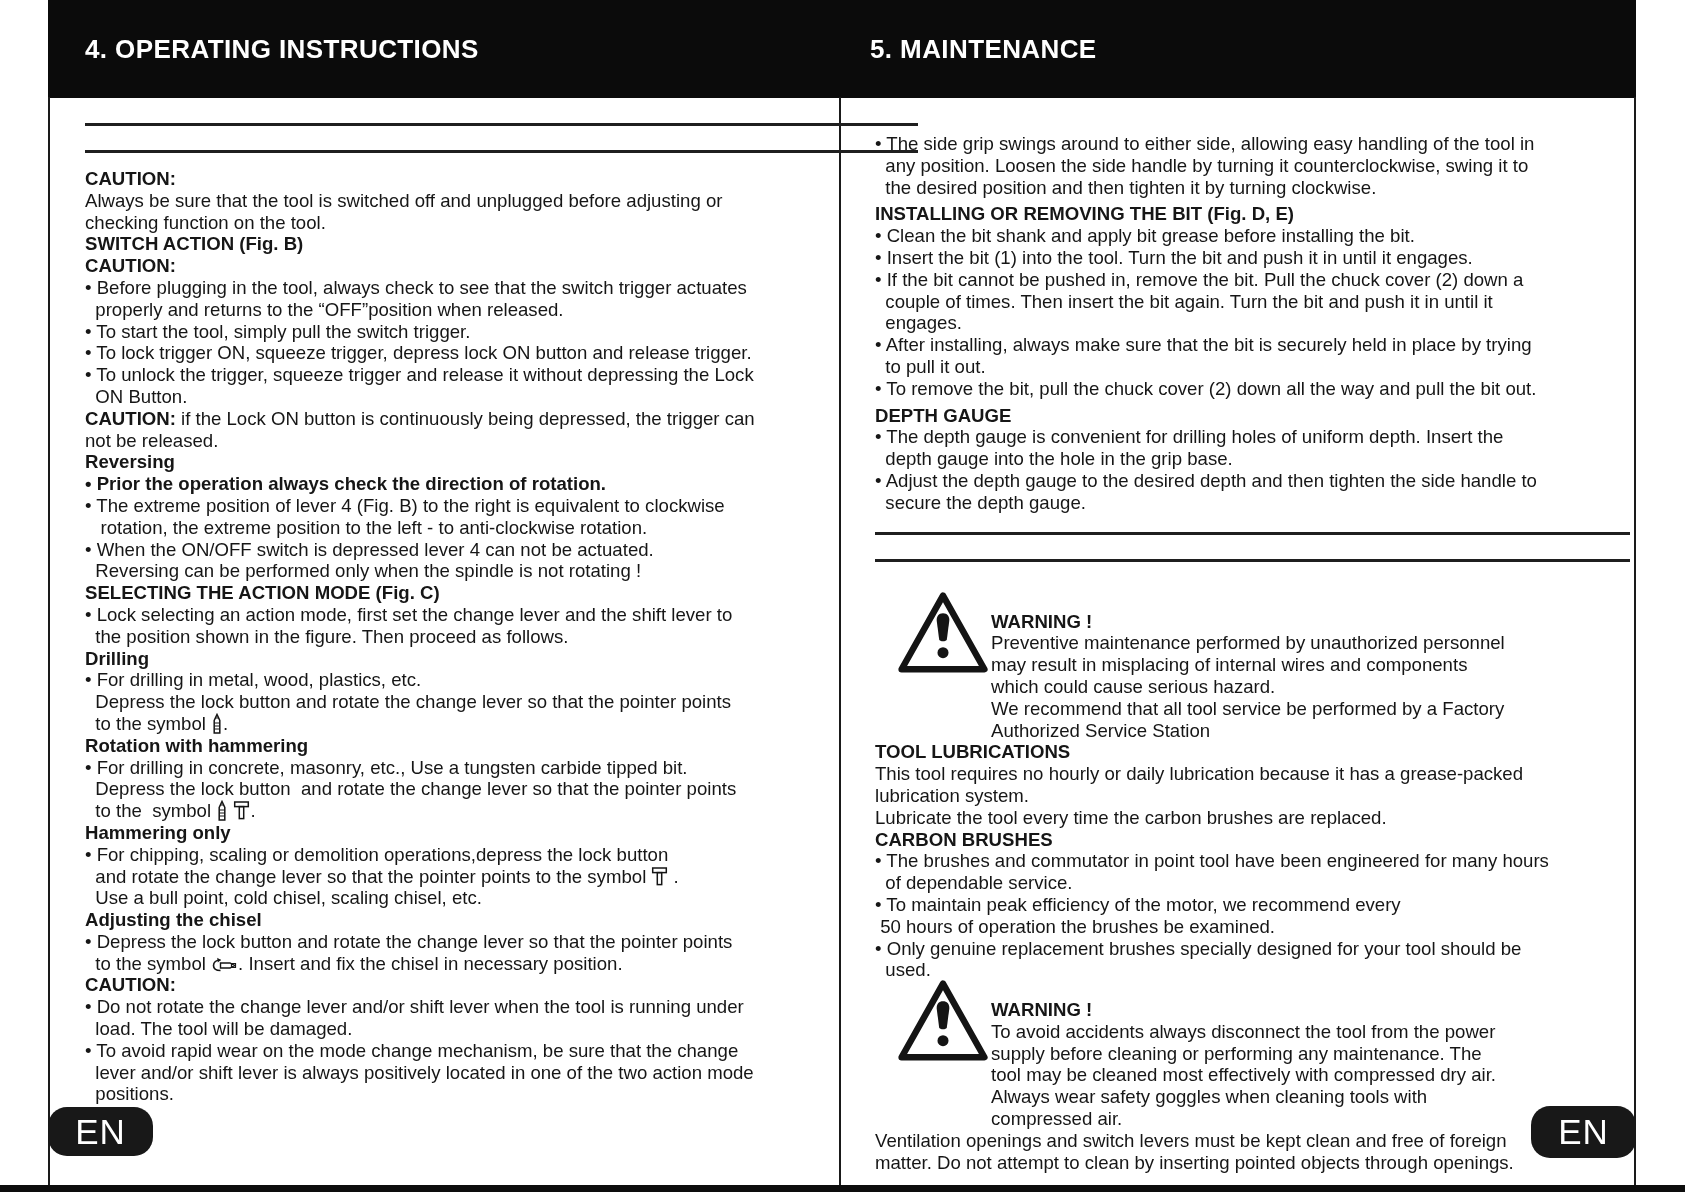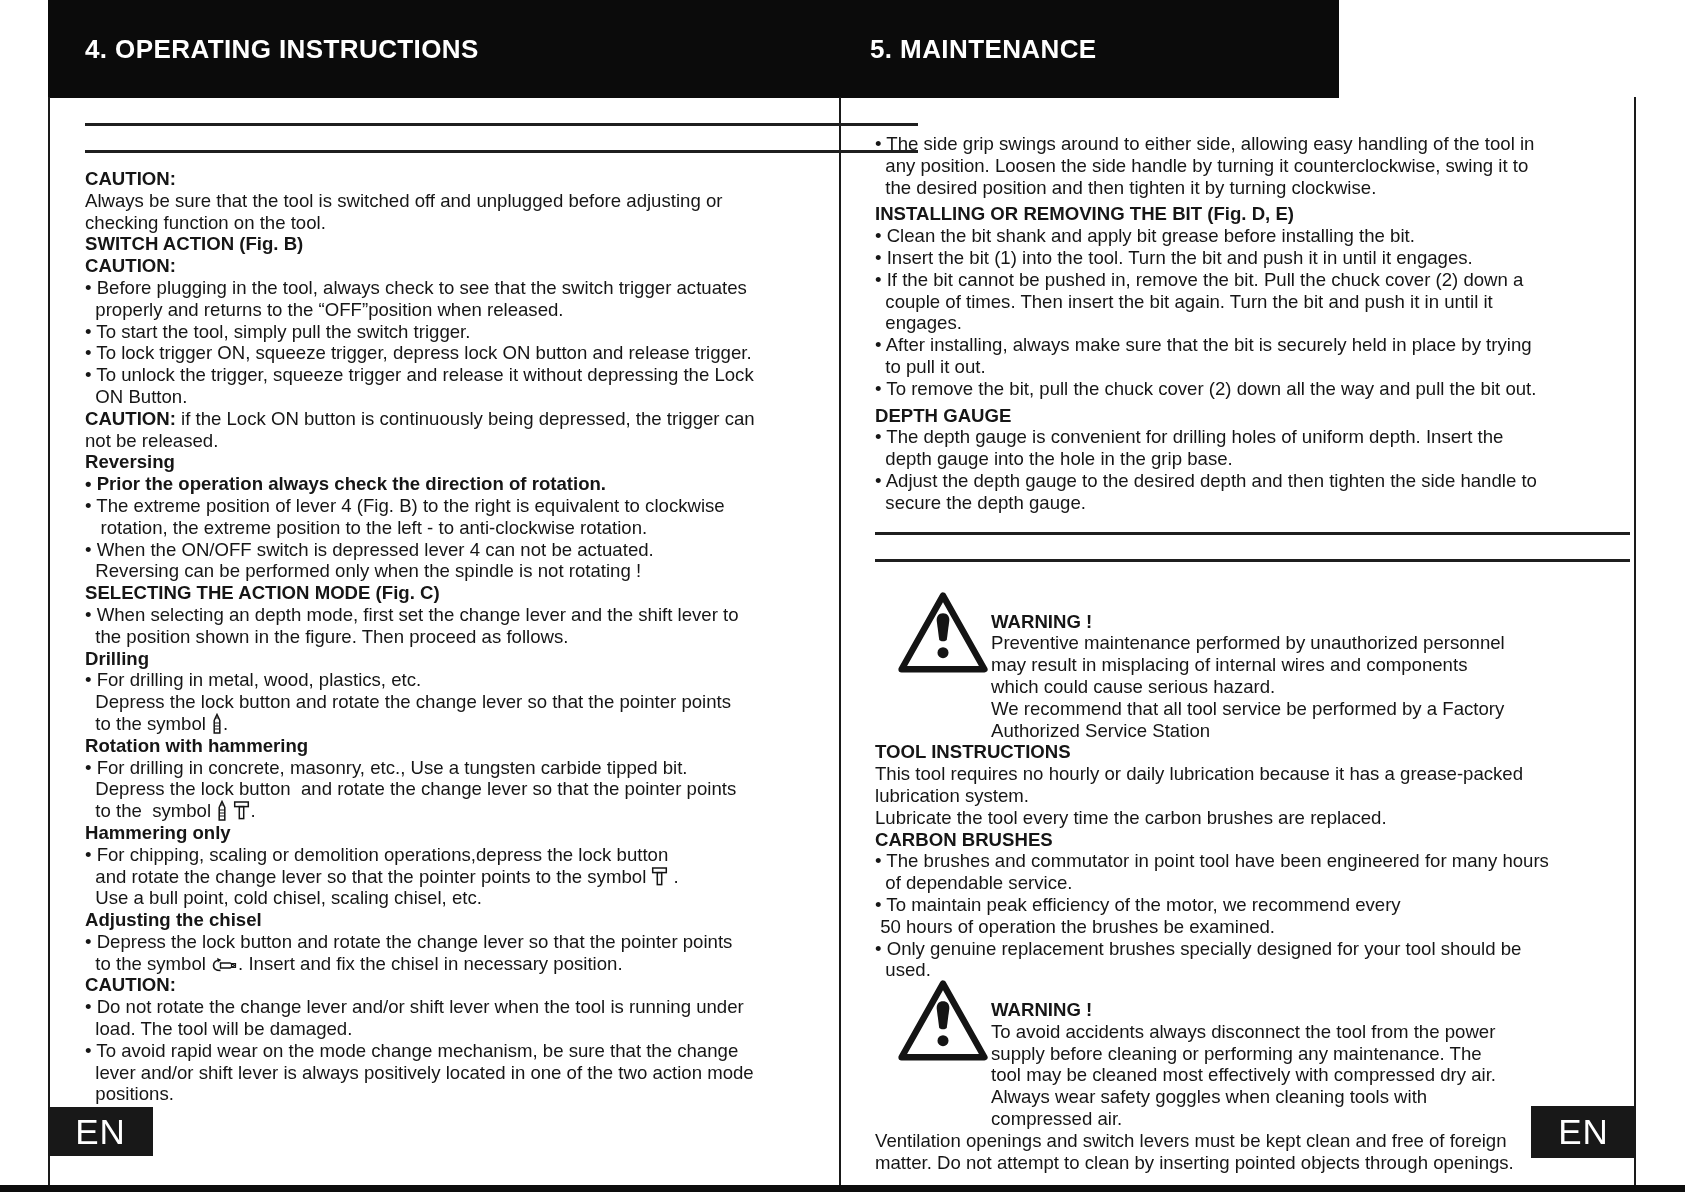--- a/index.html
+++ b/index.html
@@ -1,21 +1,21 @@
 <!DOCTYPE html>
 <html><head>
 <meta charset="utf-8">
 <style>
   html,body{margin:0;padding:0;}
   body{
     width:1685px;height:1192px;background:#ffffff;position:relative;overflow:hidden;
     font-family:"Liberation Sans","DejaVu Sans",sans-serif;color:#161616;
   }
   .page{position:absolute;inset:0;}
-  .header{position:absolute;left:48px;top:0;width:1291px;height:98px;background:#0b0b0b;}
+  .header{position:absolute;left:48px;top:0;width:1588px;height:98px;background:#0b0b0b;}
   .htitle{position:absolute;top:0;height:98px;display:flex;align-items:center;color:#ffffff;
           font-weight:700;font-size:26px;letter-spacing:.4px;white-space:pre;}
   .t-left{left:37px;}
   .t-right{left:822px;}
   .vline{position:absolute;top:97px;height:1089px;width:2px;background:#1a1a1a;}
   .v-left{left:48px;}
   .v-mid{left:839px;}
   .v-right{left:1634px;}
   .col{position:absolute;top:98px;box-sizing:border-box;}
   .col-left{left:48px;width:918px;padding:25px 48px 0 37px;}
@@ -28,21 +28,21 @@
   .col-right .rule2{margin-top:18px;margin-bottom:13px;}
   .rule{height:3px;background:#1f1f1f;}
   .rule + .rule{margin-top:24px;}
   .warnrow{display:flex;margin-left:22px;}
   .warnrow.overlap{margin-top:-18px;}
   .warnicon{width:92px;flex:0 0 92px;margin-top:14px;}
   .warntext{margin-left:2px;margin-top:36px;}
   .wtitle{font-weight:700;font-size:18.6px;line-height:21.8px;}
   .sym{display:inline-block;vertical-align:-4px;line-height:0;}
   .enbox{position:absolute;background:#181818;color:#ffffff;display:flex;align-items:center;
-         justify-content:center;font-size:35px;letter-spacing:1px;}
+         justify-content:center;font-size:35px;letter-spacing:1px;border-radius:19px;}
   .en-left{left:48px;top:1107px;width:105px;height:49px;}
   .en-right{left:1531px;top:1106px;width:105px;height:52px;}
   .bottombar{position:absolute;left:0;top:1185px;width:1685px;height:7px;background:#0d0d0d;}
 </style>
 </head>
 <body>
 
 <div class="page">
   <div class="header">
     <div class="htitle t-left">4. OPERATING INSTRUCTIONS</div>
@@ -71,21 +71,21 @@
   ON Button.</div>
       <div class="tblock"><b>CAUTION:</b> if the Lock ON button is continuously being depressed, the trigger can
 not be released.</div>
       <div class="tblock bold">Reversing</div>
       <div class="tblock bold">• Prior the operation always check the direction of rotation.</div>
       <div class="tblock">• The extreme position of lever 4 (Fig. B) to the right is equivalent to clockwise
    rotation, the extreme position to the left - to anti-clockwise rotation.</div>
       <div class="tblock">• When the ON/OFF switch is depressed lever 4 can not be actuated.
   Reversing can be performed only when the spindle is not rotating !</div>
       <div class="tblock bold">SELECTING THE ACTION MODE (Fig. C)</div>
-      <div class="tblock">• When selecting an depth mode, first set the change lever and the shift lever to
+      <div class="tblock">• Lock selecting an action mode, first set the change lever and the shift lever to
   the position shown in the figure. Then proceed as follows.</div>
       <div class="tblock bold">Drilling</div>
       <div class="tblock">• For drilling in metal, wood, plastics, etc.
   Depress the lock button and rotate the change lever so that the pointer points
   to the symbol <span class="sym"><svg width="12" height="21" viewBox="0 0 12 21">
             <path d="M3.2 20V7.5L6 1.5 8.8 7.5V20Z" fill="none" stroke="#151515" stroke-width="1.5"></path>
             <path d="M3.5 10h5M3.5 13h5M3.5 16h5M4.4 5h3.2" stroke="#151515" stroke-width="1.2"></path>
           </svg></span>.</div>
       <div class="tblock bold">Rotation with hammering</div>
       <div class="tblock">• For drilling in concrete, masonry, etc., Use a tungsten carbide tipped bit.
@@ -149,21 +149,21 @@
           </svg></div>
         <div class="warntext">
           <div class="wtitle">WARNING !</div>
           <div class="tblock">Preventive maintenance performed by unauthorized personnel
 may result in misplacing of internal wires and components
 which could cause serious hazard.
 We recommend that all tool service be performed by a Factory
 Authorized Service Station</div>
         </div>
       </div>
-      <div class="tblock bold">TOOL INSTRUCTIONS</div>
+      <div class="tblock bold">TOOL LUBRICATIONS</div>
       <div class="tblock">This tool requires no hourly or daily lubrication because it has a grease-packed
 lubrication system.
 Lubricate the tool every time the carbon brushes are replaced.</div>
       <div class="tblock bold">CARBON BRUSHES</div>
       <div class="tblock">• The brushes and commutator in point tool have been engineered for many hours
   of dependable service.</div>
       <div class="tblock">• To maintain peak efficiency of the motor, we recommend every
  50 hours of operation the brushes be examined.</div>
       <div class="tblock">• Only genuine replacement brushes specially designed for your tool should be
   used.</div>

